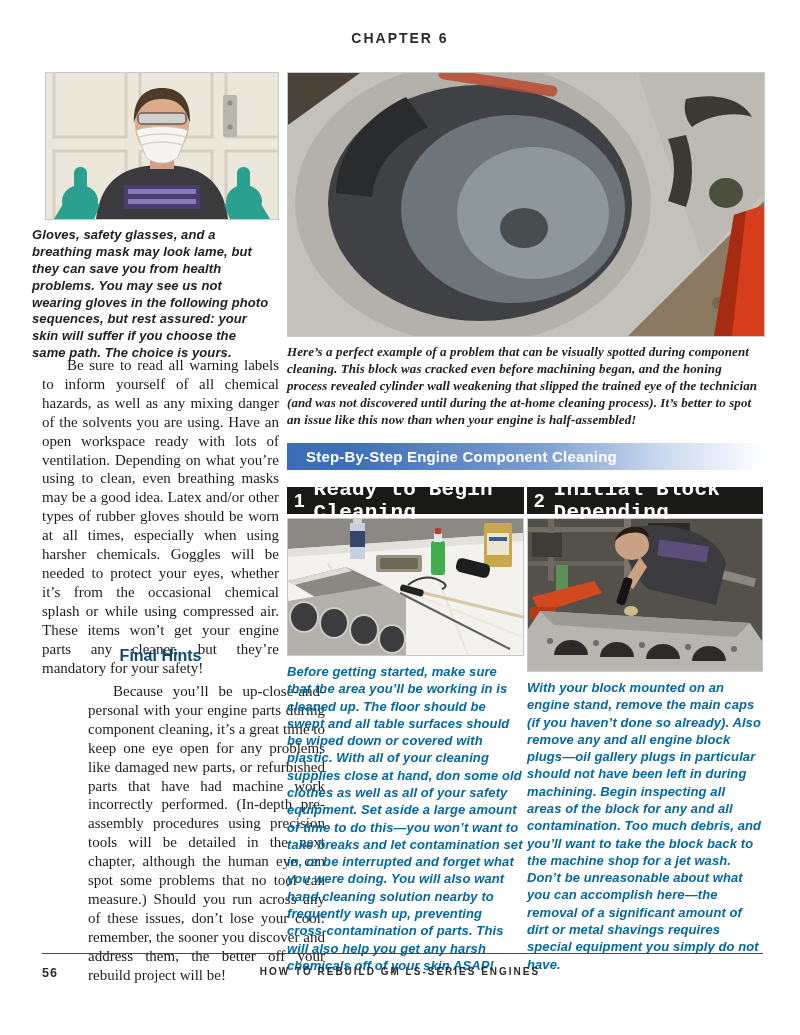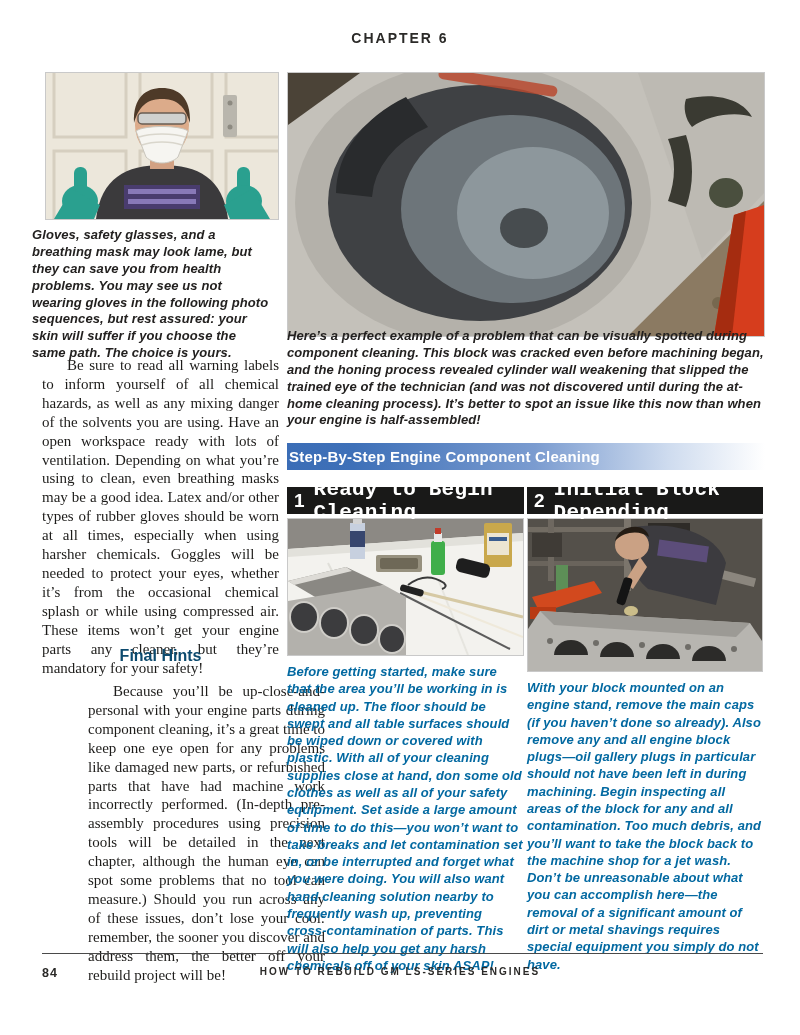--- a/index.html
+++ b/index.html
@@ -14,36 +14,36 @@
   }
   .photo { position:absolute; border:1px solid #c9c9c9; background:#e8e8e8; overflow:hidden; }
   .photo svg { display:block; }
   #photo-safety { left:45px; top:72px; width:234px; height:148px; }
   #photo-bore   { left:287px; top:72px; width:478px; height:265px; }
   .caption {
     position:absolute; font-style:italic; font-weight:bold; color:#232120;
     font-size:13px; line-height:1.3; letter-spacing:0.1px;
   }
   #caption-left { left:32px; top:227px; width:238px; }
-  #caption-bore { left:287px; top:328px; width:478px; }
+  #caption-bore { left:287px; top:344px; width:478px;font-family:Liberation Serif, serif; }
   .bodytext {
     position:absolute; font-family:"Liberation Serif", serif; font-size:15px;
     line-height:18.9px; color:#1d1c1a; text-align:justify; text-indent:25px;
   }
   #para1 { left:42px; top:356px; width:237px; }
   #para2 { left:42px; top:682px; width:237px;margin-left:46px; }
   #final-hints {
     position:absolute; left:42px; top:647px; width:237px; text-align:center;
     font-weight:bold; font-size:16px; color:#0c4a6e;
   }
   #banner {
     position:absolute; left:287px; top:443px; width:478px; height:27px;
     background:linear-gradient(90deg,#3b6db6 0%, #3e70b8 14%, #7b9cd0 52%, #cfdcef 80%, #ffffff 100%);
     color:#ffffff; font-weight:bold; font-size:15px; line-height:27px;
-    padding-left:2px; letter-spacing:0.2px;
+    padding-left:19px; letter-spacing:0.2px;
   }
   .step-col { position:absolute; top:487px; width:237px; }
   #step1 { left:287px; }
   #step2 { left:527px; width:236px; }
   .step-header {
     background:#191918; color:#fff; height:27px; display:flex; align-items:center;
     padding-left:7px;
   }
   .step-number { font-size:19px; font-weight:bold; margin-right:9px; }
   .step-title  { font-size:21px; font-weight:bold; letter-spacing:0.2px;font-family:Liberation Mono, monospace; }
@@ -217,16 +217,16 @@
         <circle cx="68" cy="124" r="3" fill="#6f6d68"></circle>
         <circle cx="114" cy="126" r="3" fill="#6f6d68"></circle>
         <circle cx="160" cy="128" r="3" fill="#6f6d68"></circle>
         <circle cx="206" cy="130" r="3" fill="#6f6d68"></circle>
       </svg>
     </div>
     <div class="step-caption">With your block mounted on an engine stand, remove the main caps (if you haven’t done so already). Also remove any and all engine block plugs—oil gallery plugs in particular should not have been left in during machining. Begin inspecting all areas of the block for any and all contamination. Too much debris, and you’ll want to take the block back to the machine shop for a jet wash. Don’t be unreasonable about what you can accomplish here—the removal of a significant amount of dirt or metal shavings requires special equipment you simply do not have.</div>
   </div>
 
   <div id="footer-rule"></div>
-  <div id="footer-page">84</div>
+  <div id="footer-page">56</div>
   <div id="footer-title">HOW TO REBUILD GM LS-SERIES ENGINES</div>
 
 </div>
 
 </body></html>

